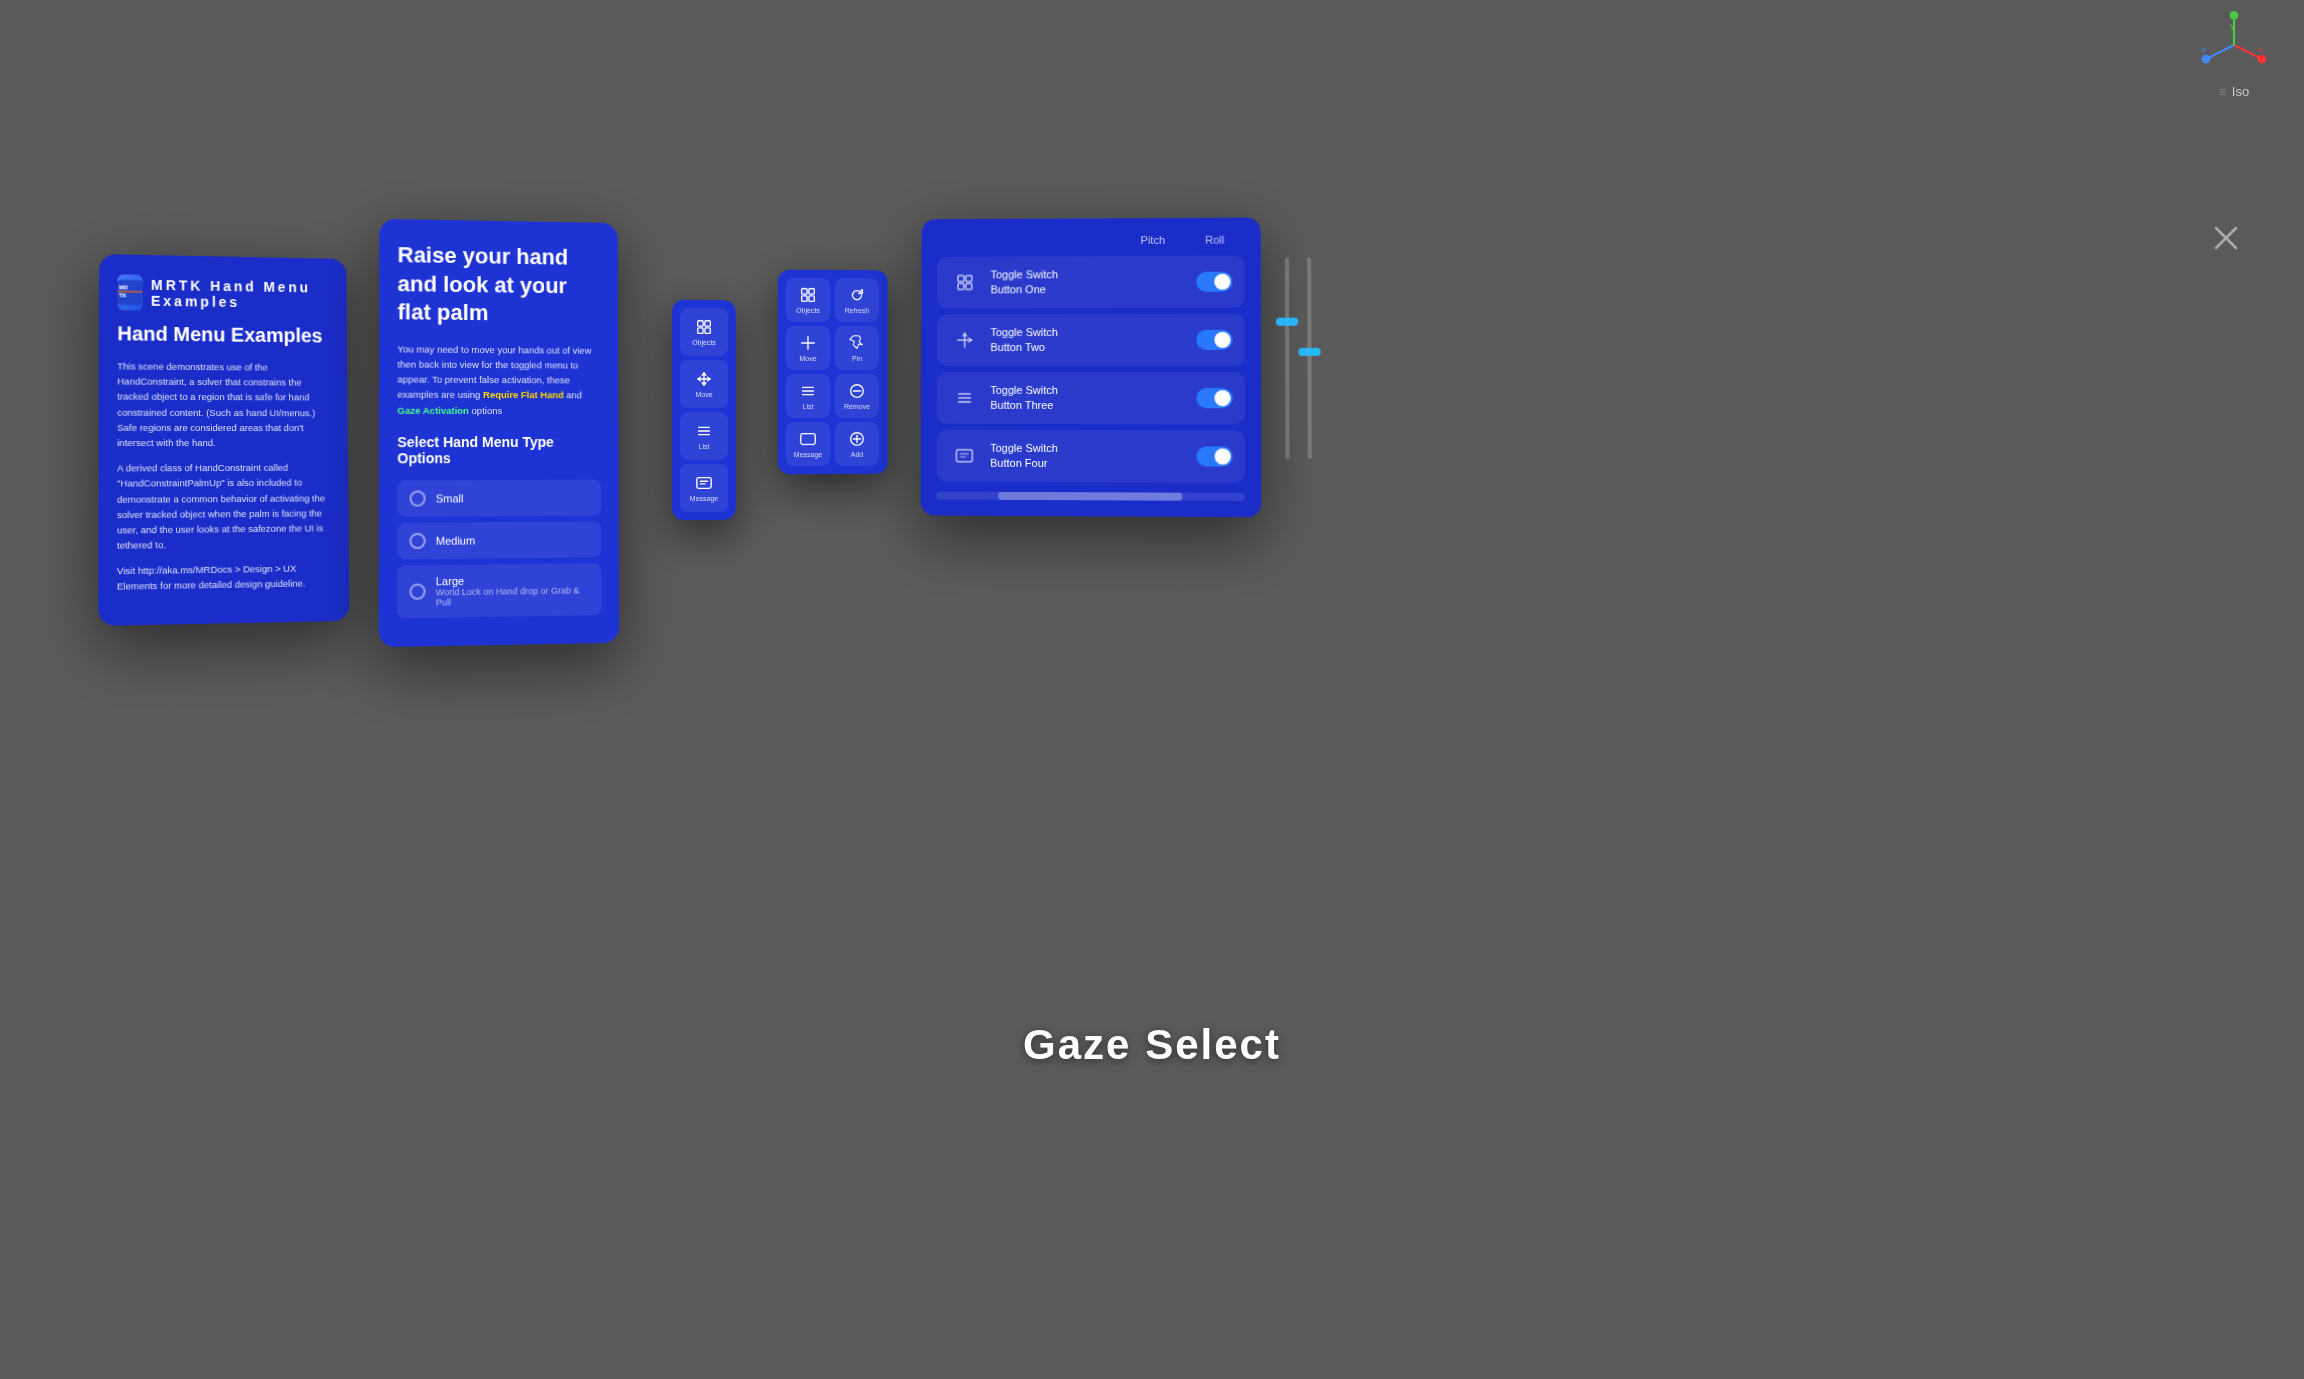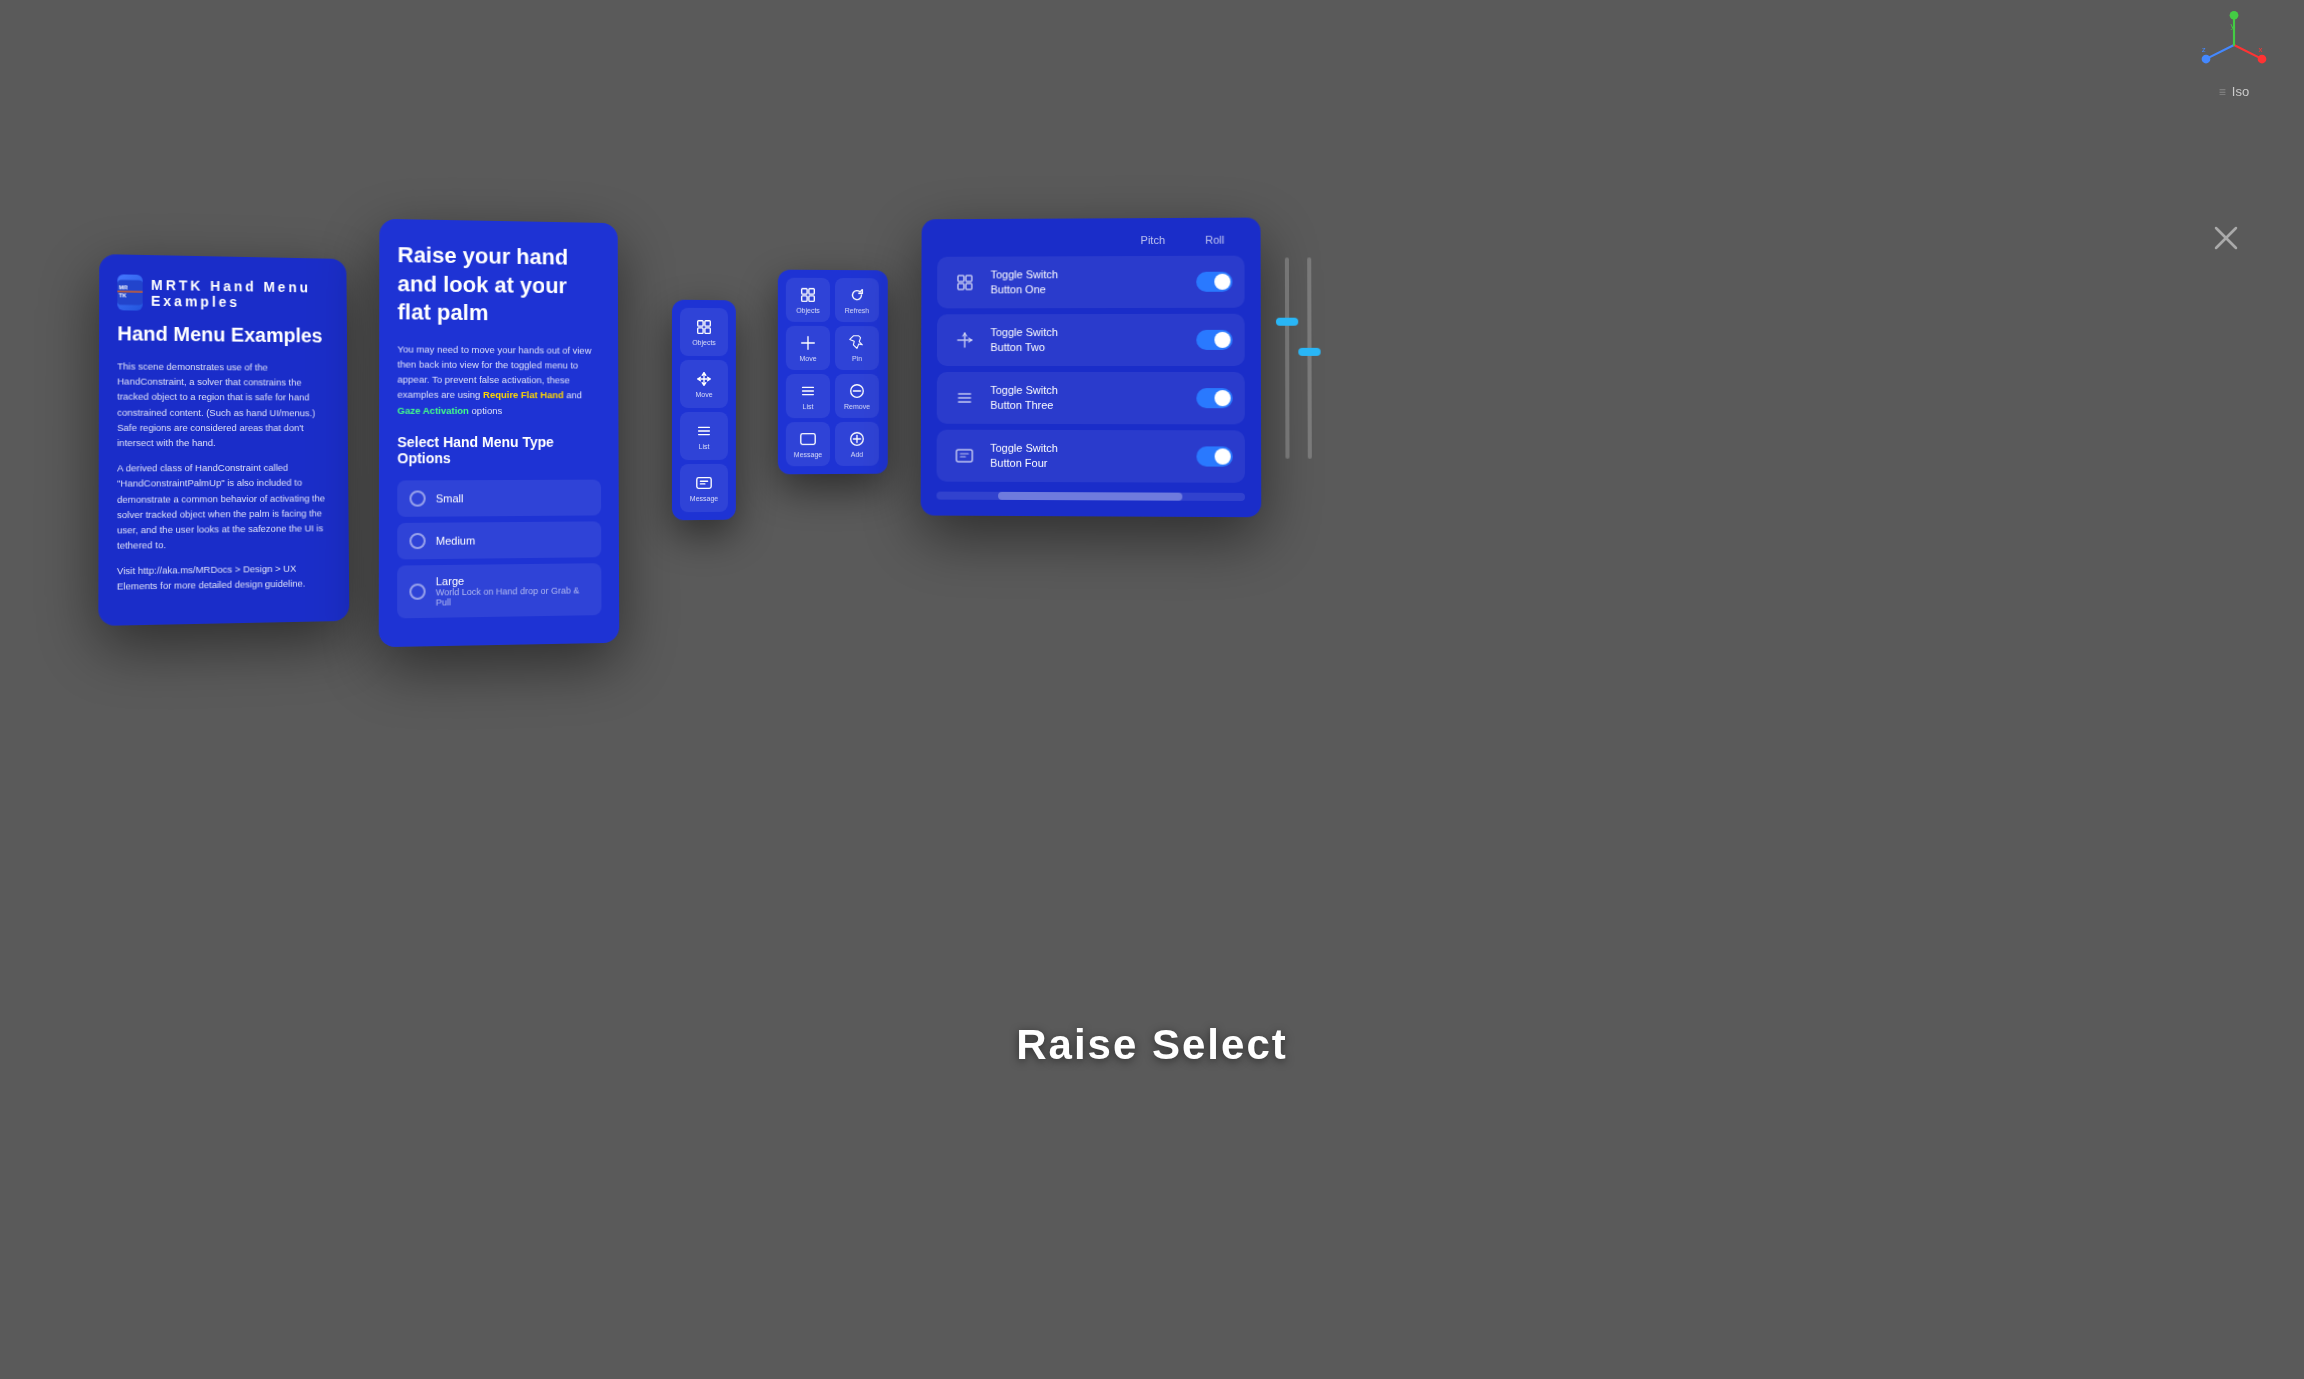--- a/index.html
+++ b/index.html
@@ -401,21 +401,21 @@
     </div>
   </div>
 
   <button class="close-button" style="position:absolute; top:220px; right:60px; width:36px; height:36px; background:transparent; border:none; cursor:pointer;">
     <svg width="28" height="28" viewBox="0 0 28 28">
       <line x1="4" y1="4" x2="24" y2="24" stroke="#aaa" stroke-width="2.5" stroke-linecap="round"></line>
       <line x1="24" y1="4" x2="4" y2="24" stroke="#aaa" stroke-width="2.5" stroke-linecap="round"></line>
     </svg>
   </button>
 
-  <div class="hand-select-label">Raise Select</div>
+  <div class="hand-select-label">Gaze Select</div>
 
   <div class="card-hand-menu">
     <div class="logo-row">
       <div class="mrtk-logo">
         <svg width="32" height="32" viewBox="0 0 32 32">
           <rect width="32" height="32" rx="5" fill="#2244cc"></rect>
           <text x="2" y="12" fill="white" font-size="7" font-weight="bold" font-family="Arial">MR</text>
           <text x="2" y="22" fill="white" font-size="7" font-weight="bold" font-family="Arial">TK</text>
           <rect x="0" y="14" width="32" height="2" fill="#ff6600" opacity="0.8"></rect>
         </svg>

